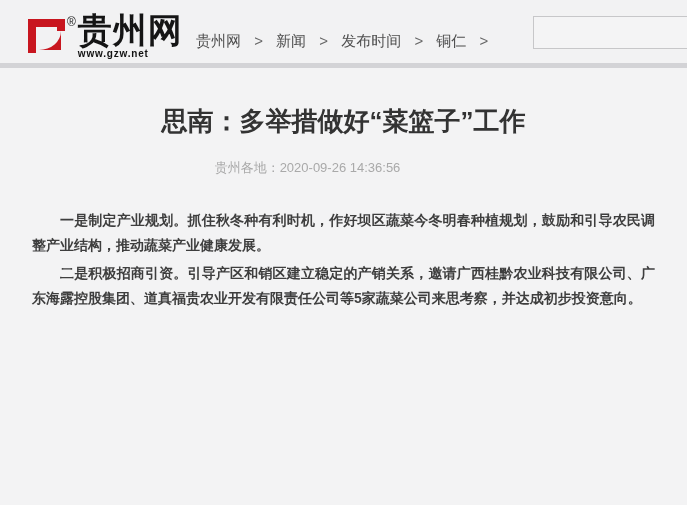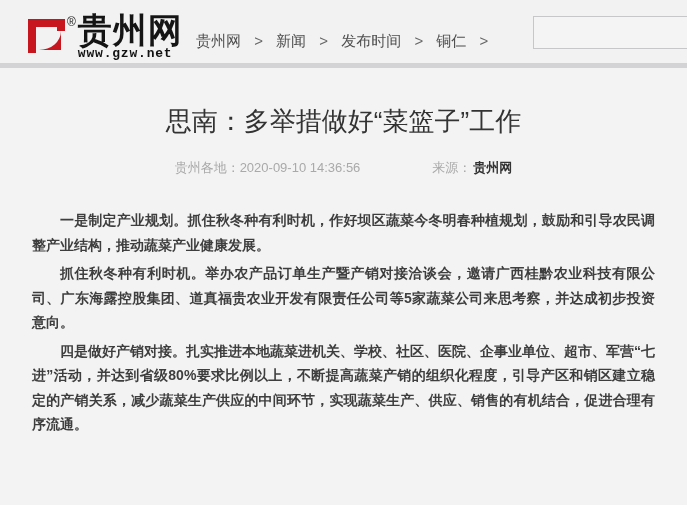--- a/index.html
+++ b/index.html
@@ -40,22 +40,22 @@
   .logo-text { display: flex; flex-direction: column; }
   .logo-brand {
     font-size: 34px;
     font-weight: 700;
     color: #151515;
     line-height: 33px;
     letter-spacing: 1px;
     white-space: nowrap;
   }
   .logo-url {
-    font-family: Liberation Mono, monospace;
-    font-size: 13px;
+    font-family: Liberation Sans, sans-serif;
+    font-size: 10px;
     font-weight: 700;
     color: #111;
     line-height: 13px;
     letter-spacing: 0.8px;
   }
   .breadcrumb {
     position: absolute;
     left: 196px;
     top: 32px;
     font-size: 15px;
@@ -83,21 +83,21 @@
     height: 5px;
     background: #d3d3d6;
   }
 
   
   .article { padding: 0 32px; }
   .article-title {
     margin-top: 36px;
     text-align: center;
     font-size: 26px;
-    font-weight: 400;
+    font-weight: 700;
     color: #333;
     line-height: 34px;
   }
   .article-meta {
     margin-top: 21px;
     display: flex;
     justify-content: center;
     align-items: center;
     font-size: 13px;
     color: #a9a9a9;
@@ -150,27 +150,23 @@
     <div class="head-box"></div>
   </div>
 
   <div class="divider"></div>
 
   <div class="article">
     <h1 class="article-title">思南：多举措做好“菜篮子”工作</h1>
 
     <div class="article-meta">
       <span class="meta-time">
-        <span>贵州各地：</span><span>2020-09-10 14:36:56</span>
-      </span>
-      <span class="meta-source">
-        <span>来源：</span><span class="meta-source-value">贵州网</span>
+        <span>贵州各地：</span><span>2020-09-26 14:36:56</span>
       </span>
     </div>
 
     <div class="article-body">
       <p>一是制定产业规划。抓住秋冬种有利时机，作好坝区蔬菜今冬明春种植规划，鼓励和引导农民调整产业结构，推动蔬菜产业健康发展。</p>
-      <p>抓住秋冬种有利时机。举办农产品订单生产暨产销对接洽谈会，邀请广西桂黔农业科技有限公司、广东海露控股集团、道真福贵农业开发有限责任公司等5家蔬菜公司来思考察，并达成初步投资意向。</p>
-      <p>四是做好产销对接。扎实推进本地蔬菜进机关、学校、社区、医院、企事业单位、超市、军营“七进”活动，并达到省级80%要求比例以上，不断提高蔬菜产销的组织化程度，引导产区和销区建立稳定的产销关系，减少蔬菜生产供应的中间环节，实现蔬菜生产、供应、销售的有机结合，促进合理有序流通。</p>
+      <p>二是积极招商引资。引导产区和销区建立稳定的产销关系，邀请广西桂黔农业科技有限公司、广东海露控股集团、道真福贵农业开发有限责任公司等5家蔬菜公司来思考察，并达成初步投资意向。</p>
     </div>
   </div>
 
 </div>
 
 </body></html>

